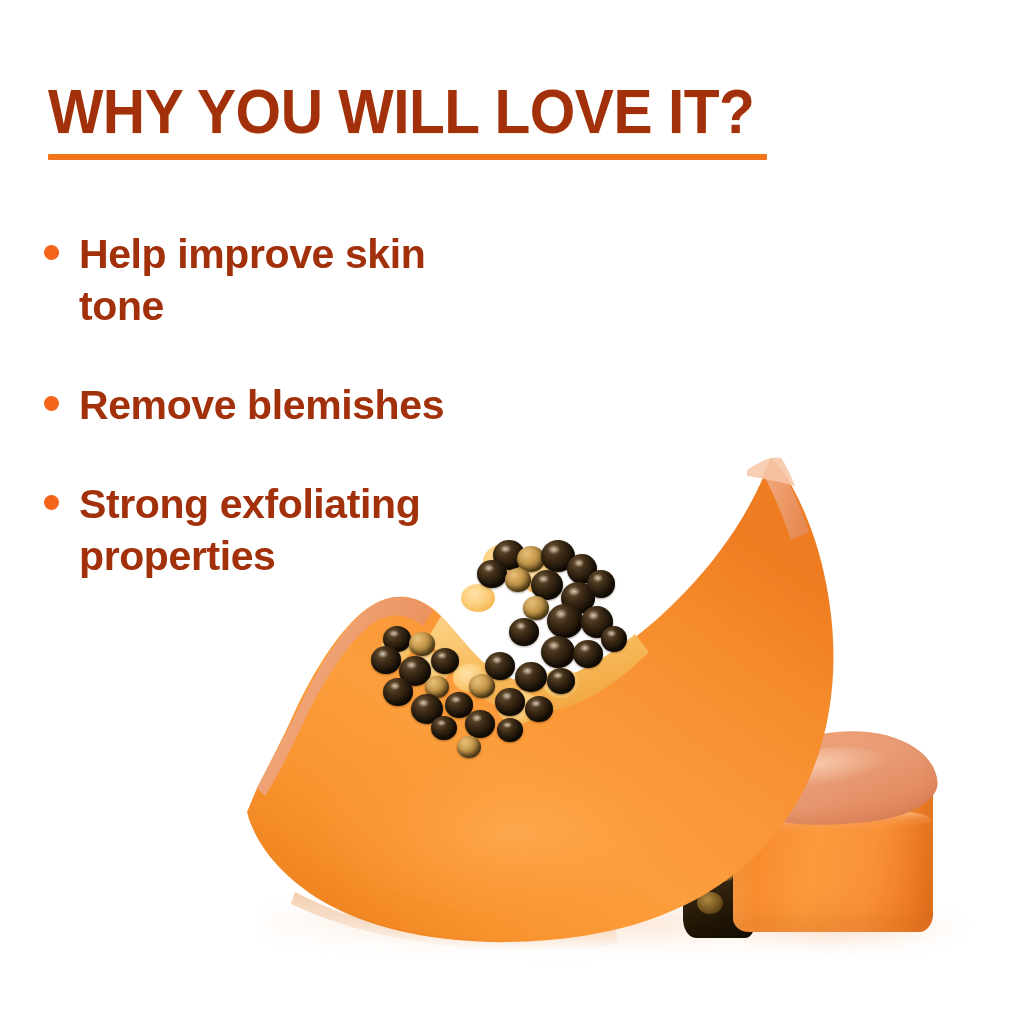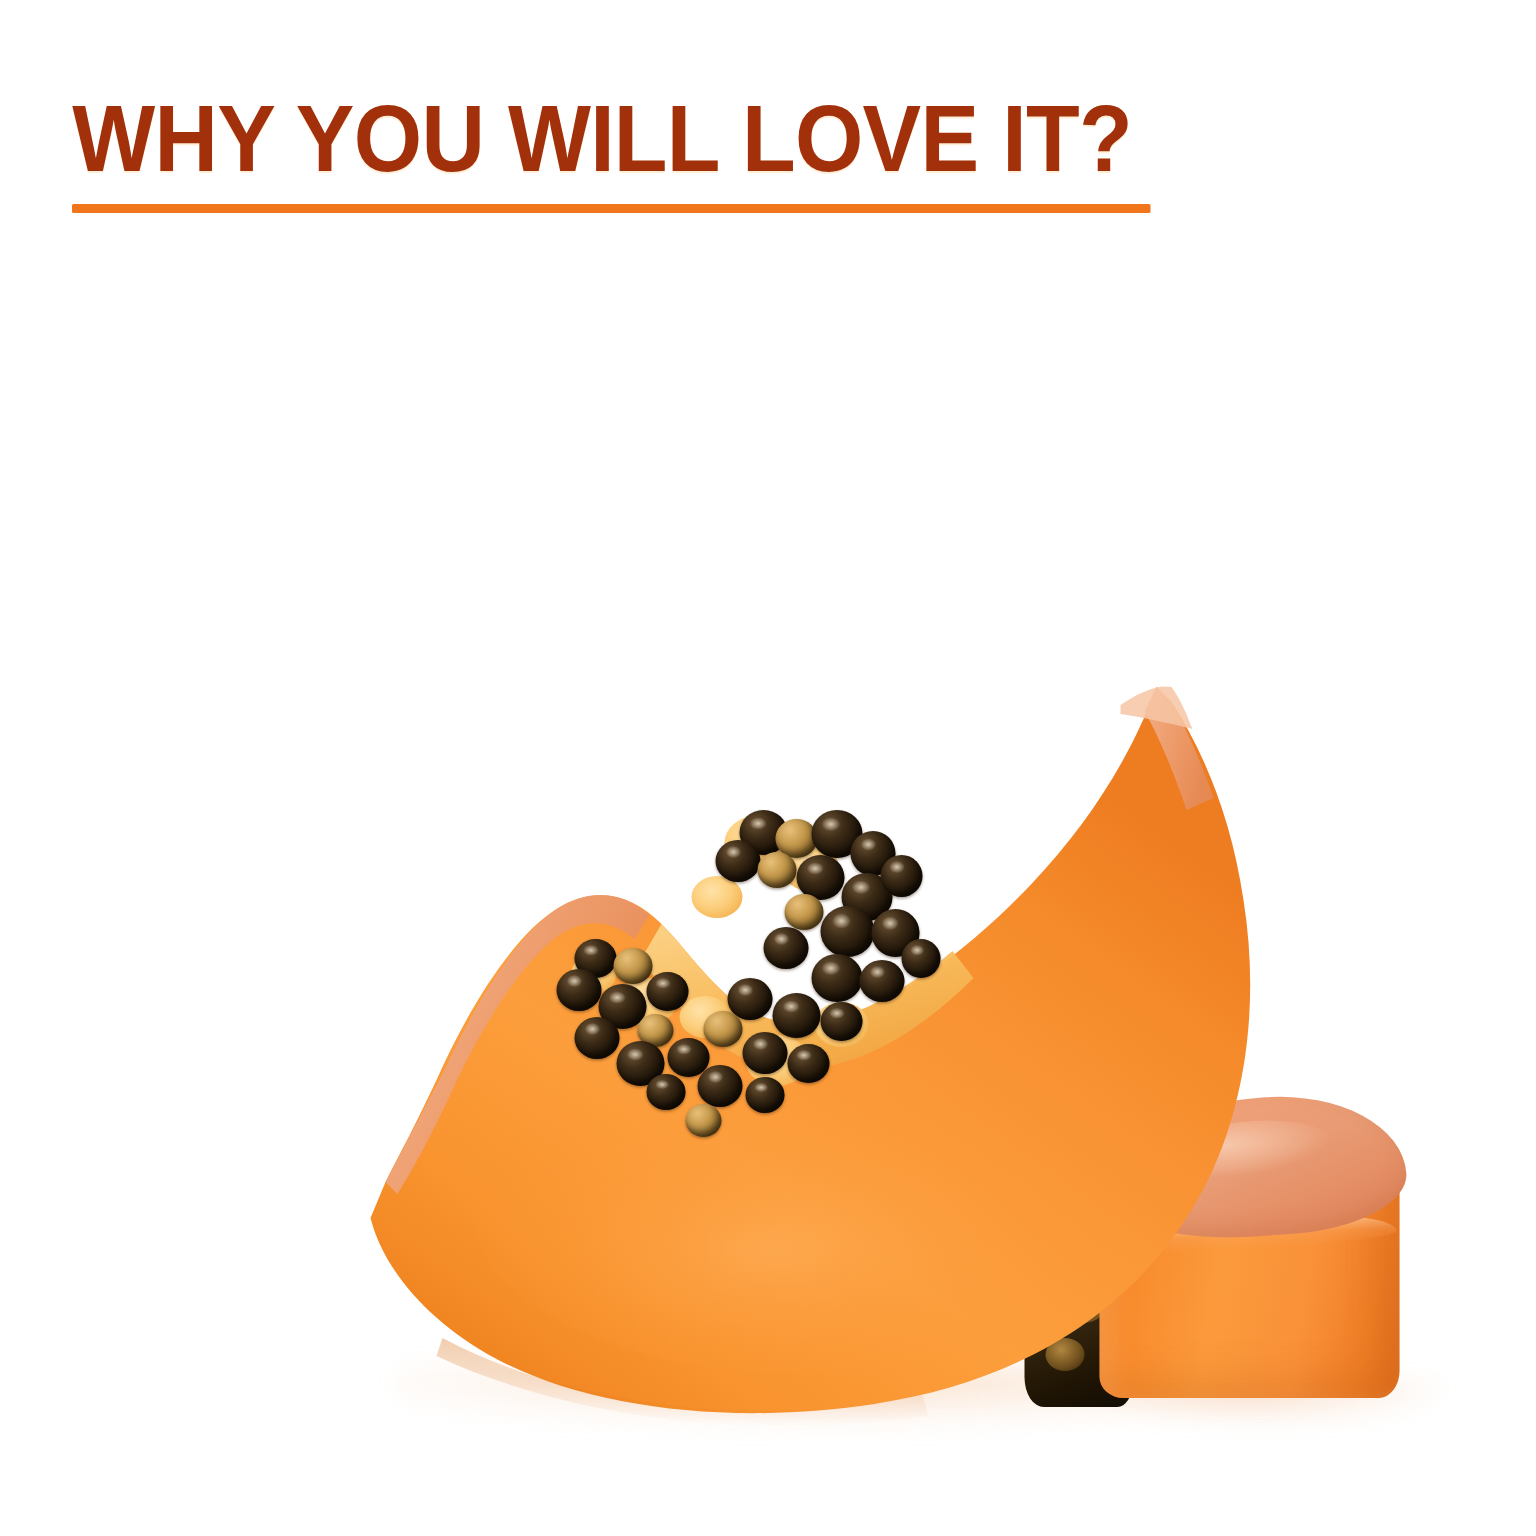--- a/index.html
+++ b/index.html
@@ -15,23 +15,22 @@
     width: 1024px;
     height: 1024px;
     background: #ffffff;
     overflow: hidden;
   }
 
   
   .heading-block {
     position: absolute;
     left: 48px;
-    top: 60px;
+    top: 78px;
     width: 760px;
-    text-align: center;
   }
   .heading-text {
     font-family: "Liberation Sans", sans-serif;
     font-weight: bold;
     font-size: 63px;
     line-height: 66px;
     letter-spacing: -0.5px;
     color: #A2310B;
     transform: scaleX(0.93);
     transform-origin: left center;
@@ -235,20 +234,38 @@
 </head>
 <body>
 
 <div id="slide">
 
   <div class="heading-block">
     <div class="heading-text">WHY YOU WILL LOVE IT?</div>
     <div class="heading-rule"></div>
   </div>
 
+  <div class="bullets">
+
+    <div class="bullet-row">
+      <span class="bullet-dot"></span>
+      <span class="bullet-label">Help improve skin tone</span>
+    </div>
+
+    <div class="bullet-row">
+      <span class="bullet-dot"></span>
+      <span class="bullet-label">Remove blemishes</span>
+    </div>
+
+    <div class="bullet-row">
+      <span class="bullet-dot"></span>
+      <span class="bullet-label wrap">Strong exfoliating properties</span>
+    </div>
+
+  </div>
 
   <div class="papaya-stage">
 
     <div class="reflection"></div>
     <div class="reflection2"></div>
 
     <div class="back-seeds"></div>
     <div class="back-seeds-h"></div>
     <div class="back-seeds-h2"></div>
 

